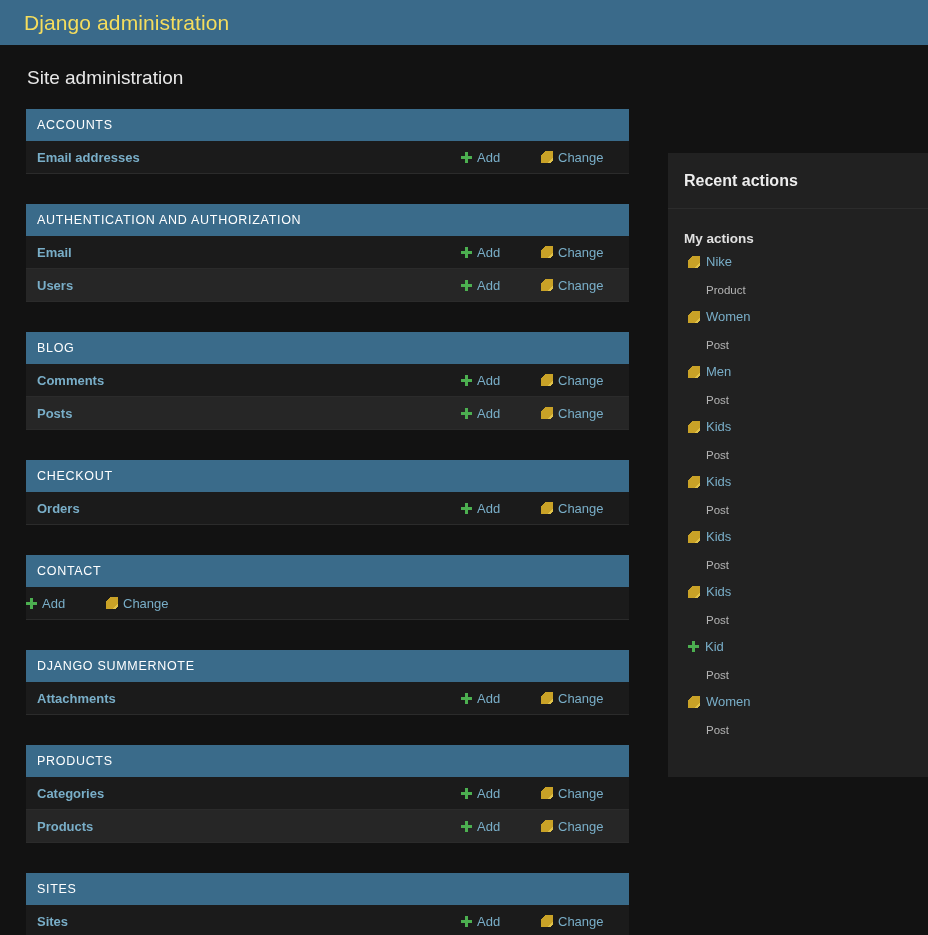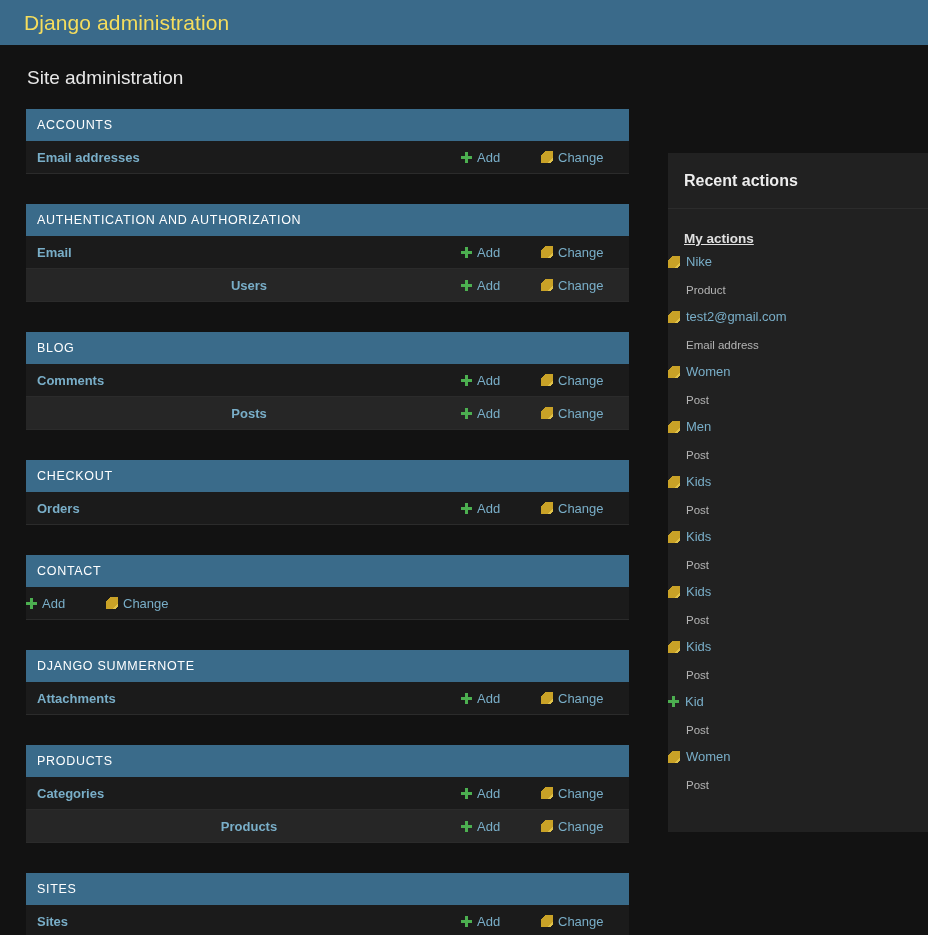--- a/index.html
+++ b/index.html
@@ -58,21 +58,21 @@
     text-transform: uppercase;
     padding: 9px 0 9px 11px;
   }
   .model-row {
     display: flex;
     align-items: center;
     height: 33px;
     border-bottom: 1px solid #2b2b2b;
     background: #1b1b1b;
   }
-  .model-row.alt { background: #262626; text-align: center; }
+  .model-row.alt { background: #262626; }
   .model-name {
     flex: 1;
     padding-left: 11px;
     font-size: 13px;
     font-weight: bold;
     color: #79aec8;
     cursor: pointer;
   }
   .model-action {
     display: flex;
@@ -128,23 +128,22 @@
     font-weight: bold;
     color: #ededed;
     padding: 19px 0 18px 16px;
     border-bottom: 1px solid #2c2c2c;
   }
   #my-actions-title {
     font-size: 13.5px;
     font-weight: bold;
     color: #e0e0e0;
     padding: 22px 12px 8px 16px;
-    text-decoration: underline;
-  }
-  #action-list { list-style: none; padding: 0 0 28px 0; }
+  }
+  #action-list { list-style: none; padding: 0 0 28px 20px; }
   .action-item { margin-bottom: 13px; }
   .action-head { display: flex; align-items: center; gap: 6px; }
   .action-link {
     font-size: 13px;
     color: #79aec8;
     cursor: pointer;
   }
   .action-model {
     font-size: 11.5px;
     color: #b4b4b4;
@@ -318,27 +317,20 @@
         <li class="action-item">
           <div class="action-head">
             <span class="icon-pencil"></span>
             <a class="action-link">Nike</a>
           </div>
           <div class="action-model">Product</div>
         </li>
         <li class="action-item">
           <div class="action-head">
             <span class="icon-pencil"></span>
-            <a class="action-link">test2@gmail.com</a>
-          </div>
-          <div class="action-model">Email address</div>
-        </li>
-        <li class="action-item">
-          <div class="action-head">
-            <span class="icon-pencil"></span>
             <a class="action-link">Women</a>
           </div>
           <div class="action-model">Post</div>
         </li>
         <li class="action-item">
           <div class="action-head">
             <span class="icon-pencil"></span>
             <a class="action-link">Men</a>
           </div>
           <div class="action-model">Post</div>

